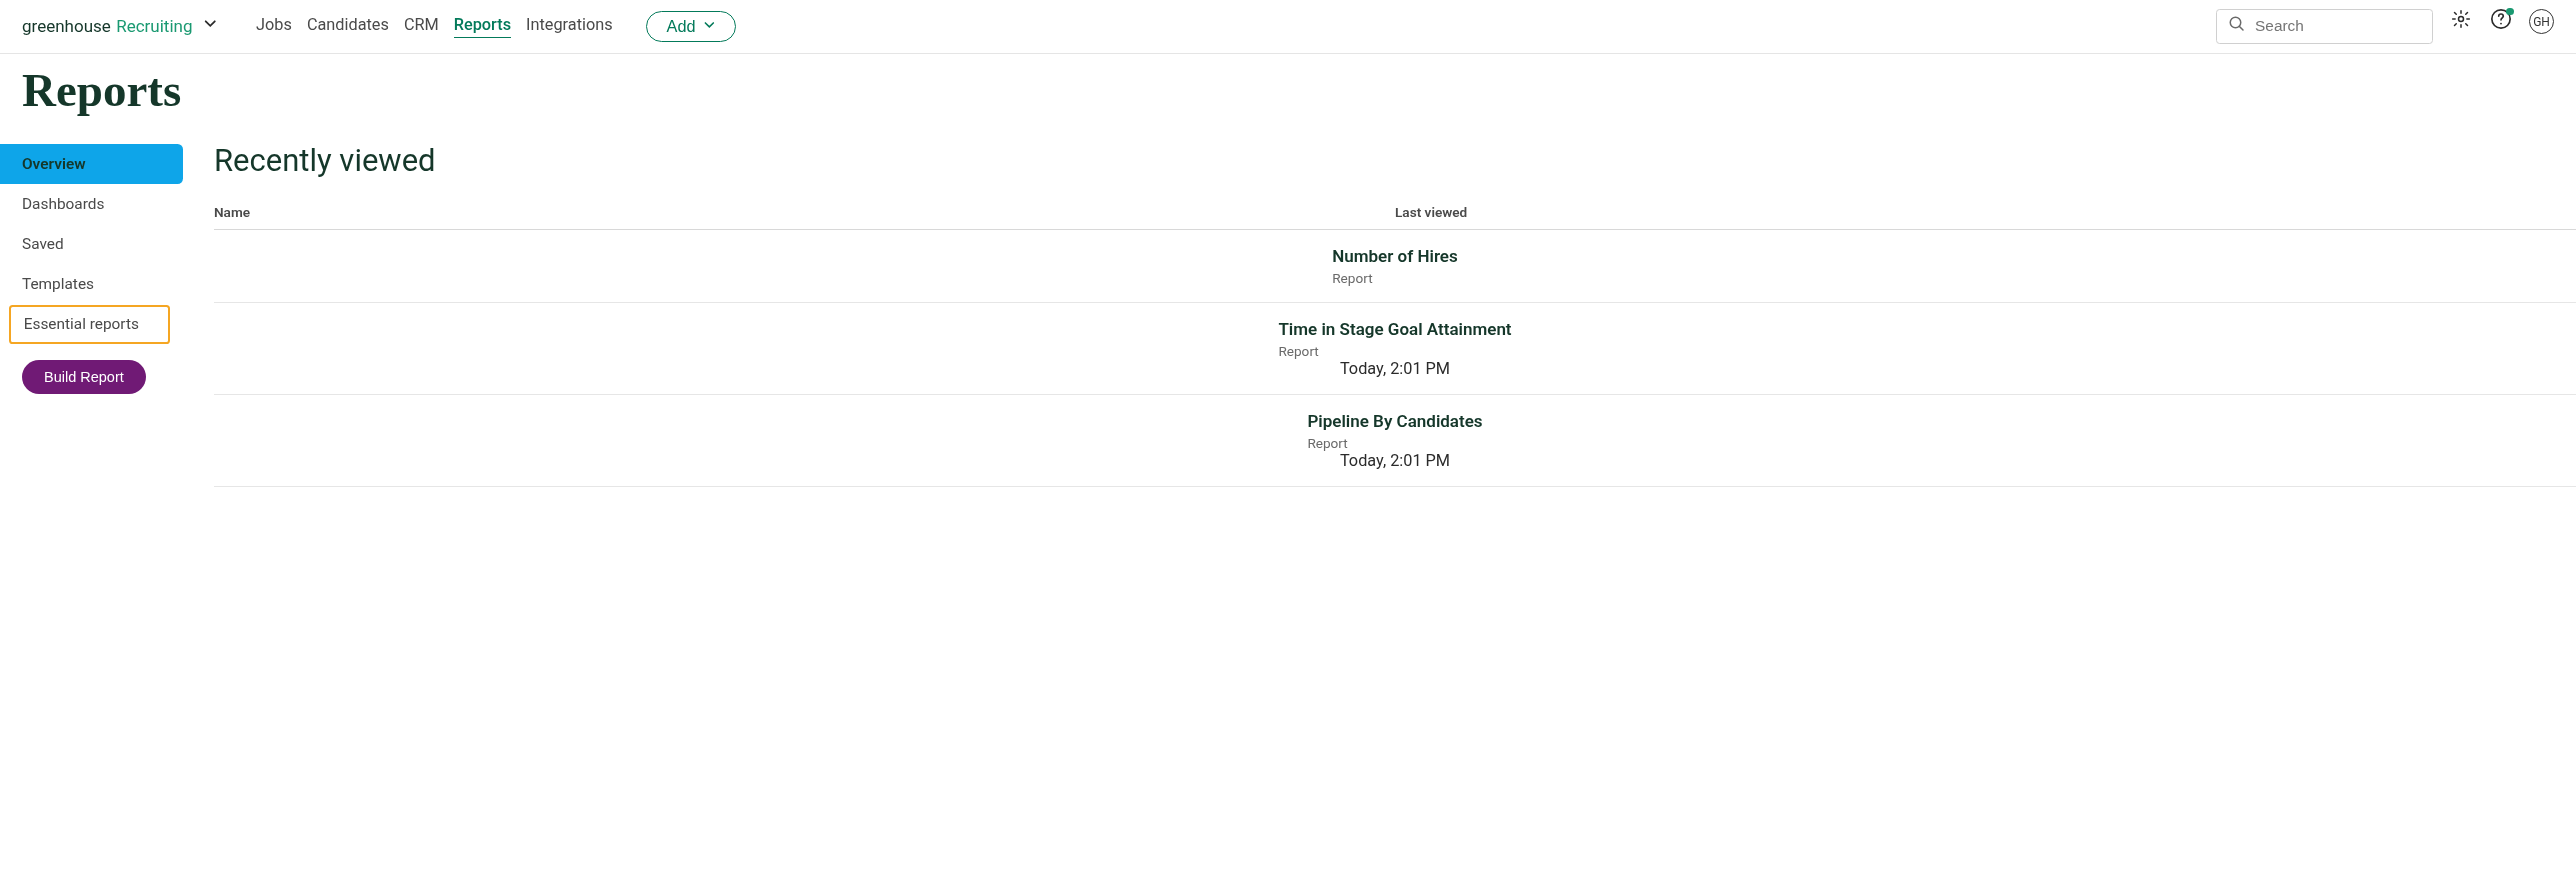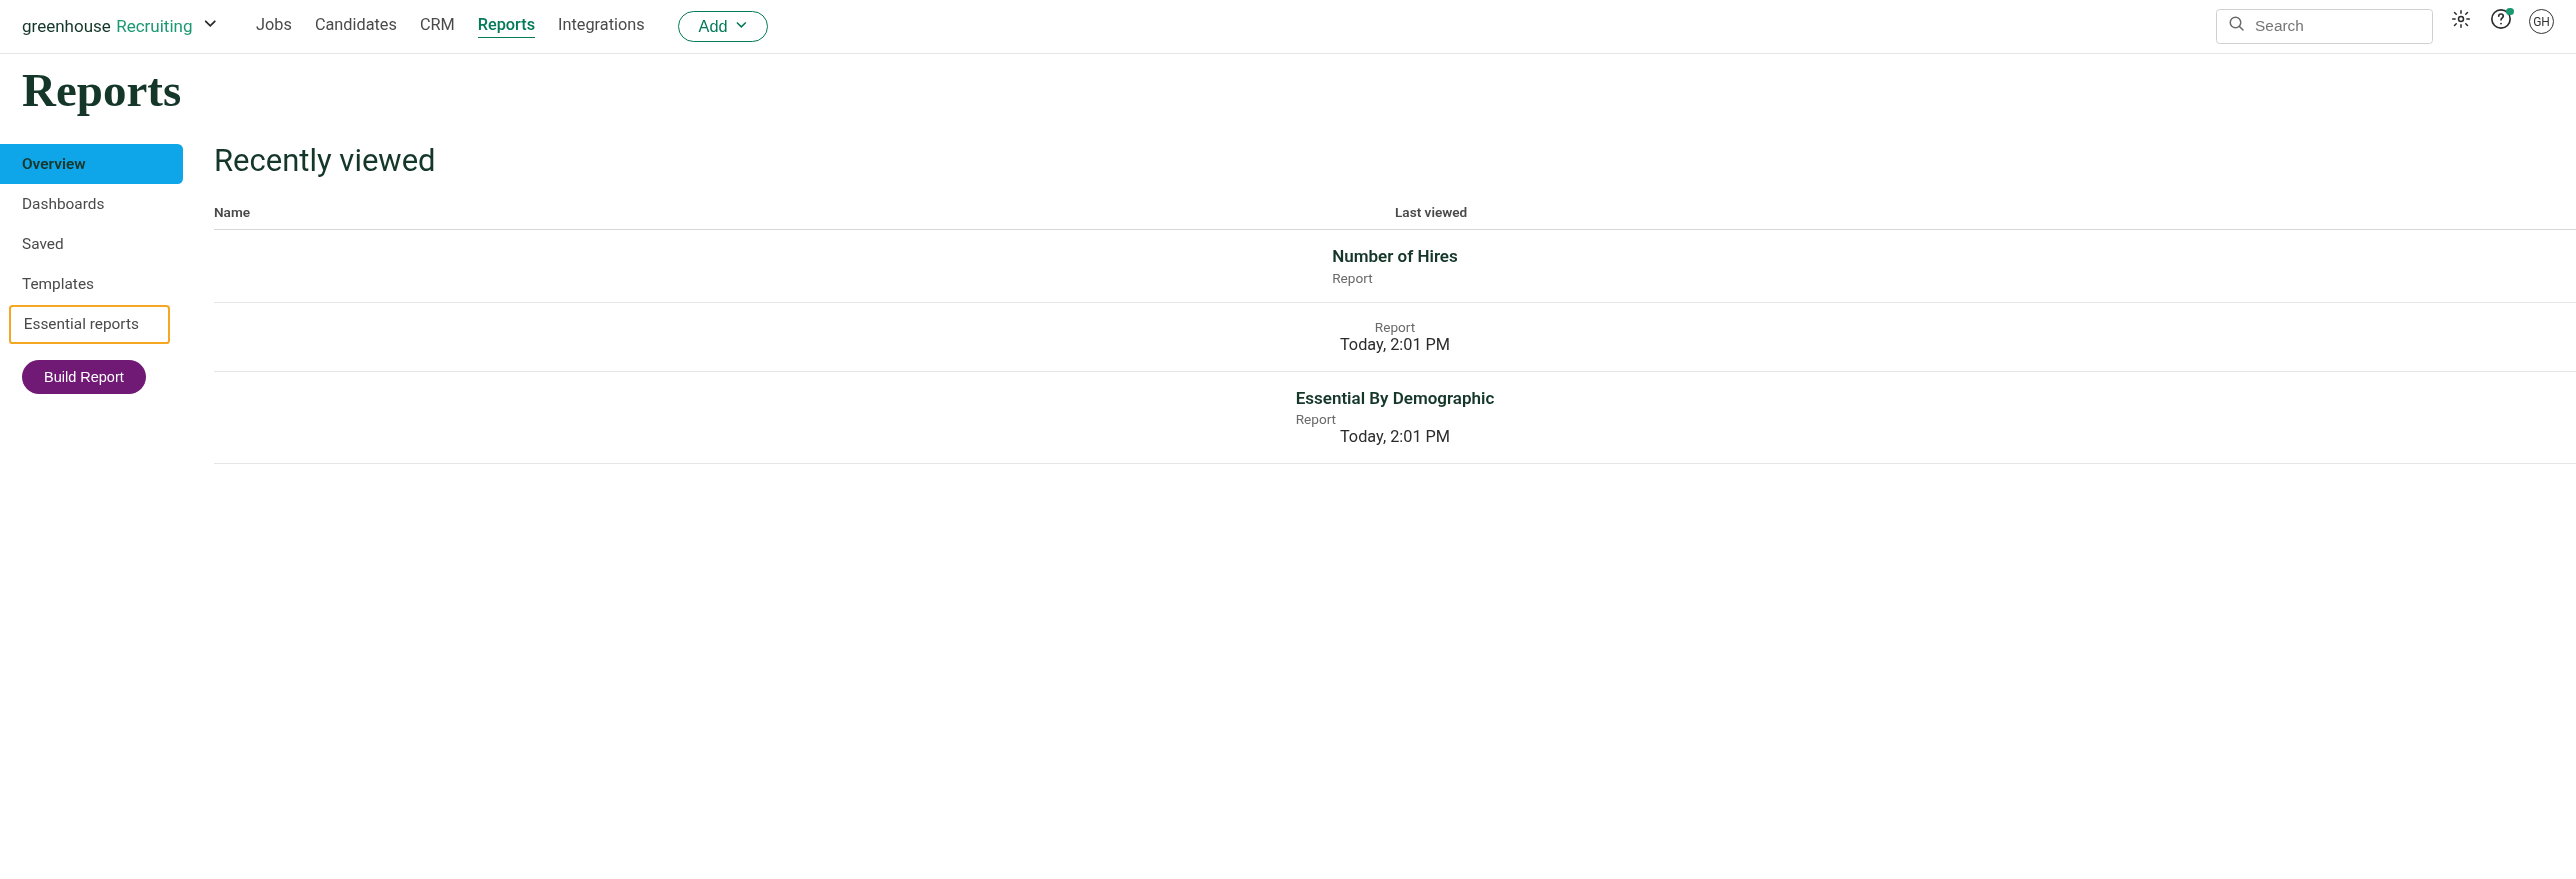--- a/index.html
+++ b/index.html
@@ -12,21 +12,21 @@
       justify-content: space-between;
       padding: 9px 22px;
       border-bottom: 0.9px solid #e5e5e5;
       min-height: 52px;
     }
     .topnav-left { display: flex; align-items: center; gap: 22px; }
     .logo { display: flex; align-items: center; gap: 5.4px; font-size: 17px; color: #15372a; }
     .logo-recruiting { color: #1a9971; font-weight: 400; }
     .logo svg { height: 20px; }
     .logo-chevron { margin-left: 5.4px; color: #2b2b2b; }
-    .nav-links { display: flex; align-items: flex-start; gap: 23px; margin-left: 16.3px; }
+    .nav-links { display: flex; align-items: flex-start; gap: 15px; margin-left: 16.3px; }
     .nav-link { font-size: 16.3px; color: #4a4a4a; text-decoration: none; padding-bottom: 3.6px; cursor: pointer; }
     .nav-link.active { color: #037a5a; border-bottom: 1.8px solid #037a5a; font-weight: 500; }
     .add-button {
       display: inline-flex; align-items: center; gap: 7.2px;
       border: 1.4px solid #037a5a; color: #037a5a;
       background: #fff; border-radius: 22px;
       padding: 5.4px 20px; font-size: 16.3px; cursor: pointer;
       margin-left: 11px;
     }
     .topnav-right { display: flex; gap: 16.3px; }
@@ -200,28 +200,29 @@
 
       <div class="table-row">
         <div class="row-name">
           <div class="row-title">Number of Hires</div>
           <div class="row-sub">Report</div>
         </div>
       </div>
 
       <div class="table-row">
         <div class="row-name">
+          <div class="row-title">Time in Stage Goal Attainment</div>
           <div class="row-sub">Report</div>
         </div>
         <div class="row-viewed">Today, 2:01 PM</div>
       </div>
 
       <div class="table-row">
         <div class="row-name">
-          <div class="row-title">Essential By Demographic</div>
+          <div class="row-title">Pipeline By Candidates</div>
           <div class="row-sub">Report</div>
         </div>
         <div class="row-viewed">Today, 2:01 PM</div>
       </div>
 
     </div>
   </div>
 </div>
 
 

